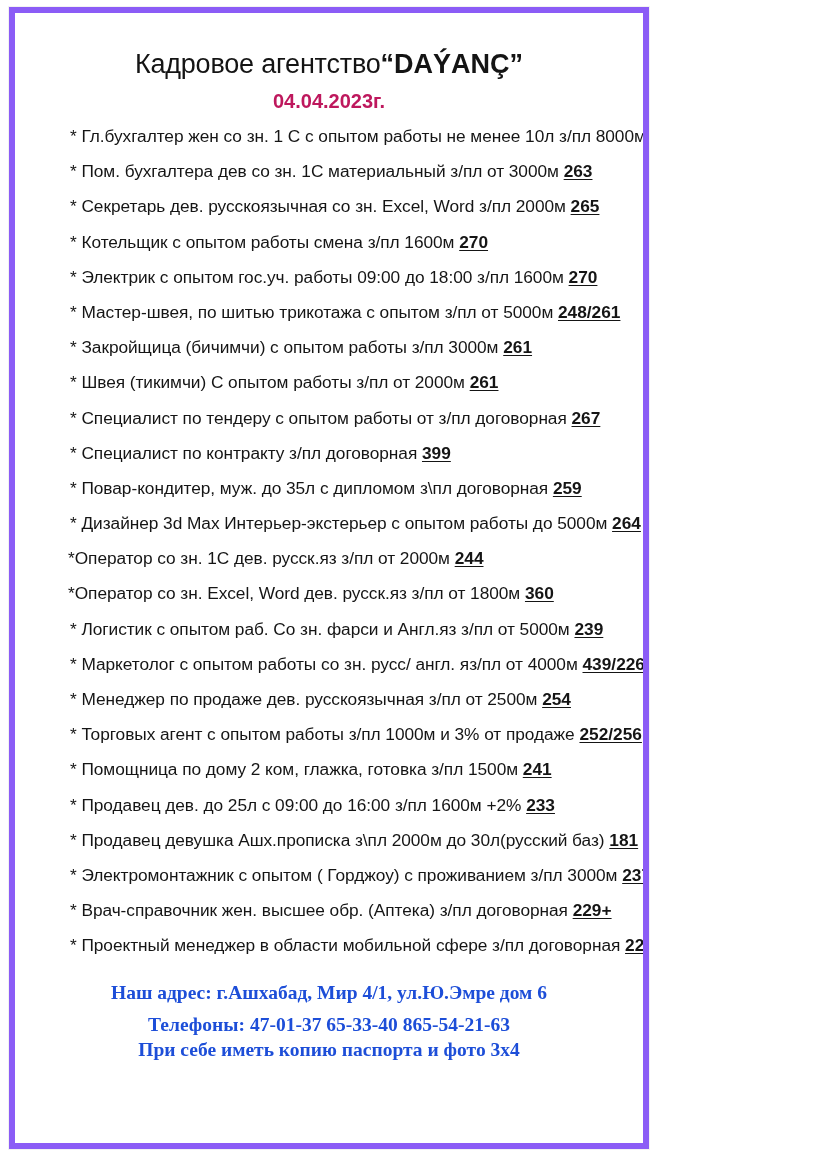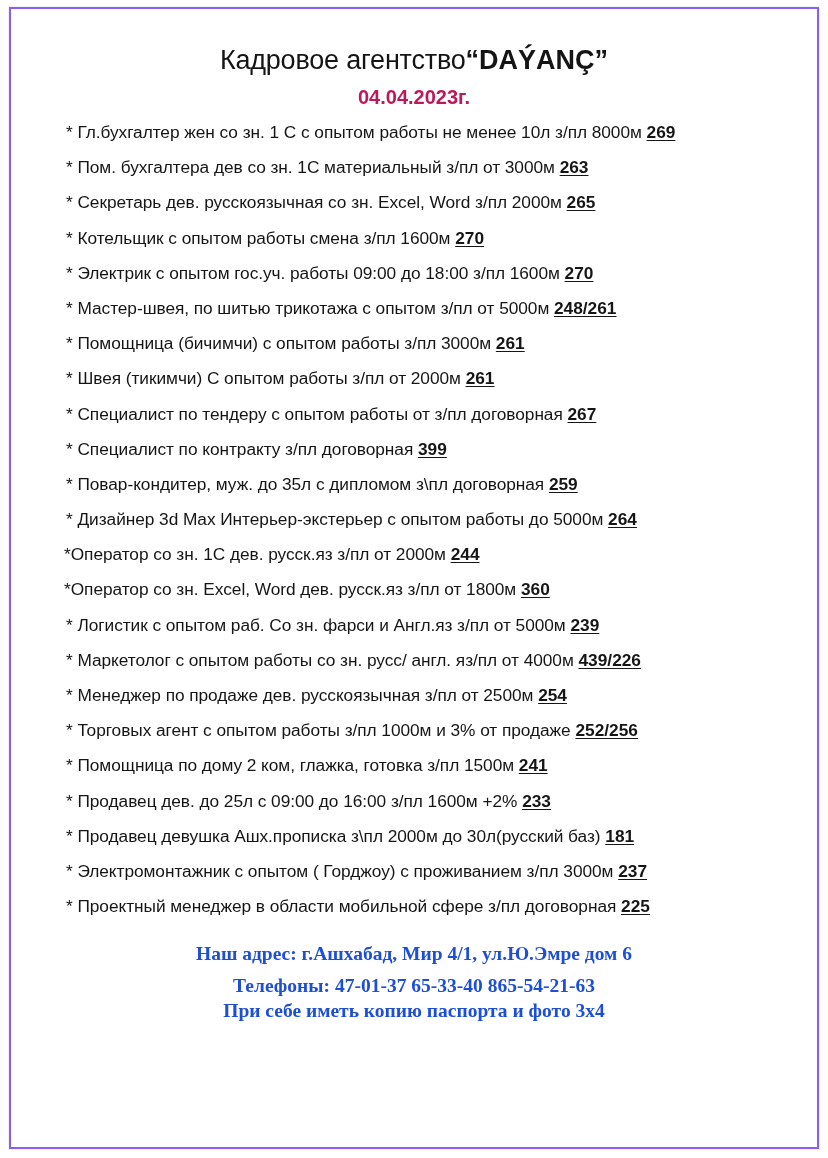--- a/index.html
+++ b/index.html
@@ -12,24 +12,24 @@
     height: 1158px;
     font-family: "Liberation Sans", sans-serif;
     -webkit-font-smoothing: antialiased;
   }
 
   
   .page-sheet {
     position: absolute;
     left: 9px;
     top: 7px;
-    width: 810px;
+    width: 640px;
     height: 1142px;
     background: #ffffff;
-    border: 2px solid #8b5cf6;
+    border: 6px solid #8b5cf6;
     box-shadow: 0 0 0 1px #f2f2f2;
     box-sizing: border-box;
     overflow: hidden;
   }
   .page-inner {
     position: absolute;
     left: 0;
     top: 0;
     right: 0;
     bottom: 0;
@@ -126,36 +126,37 @@
       <div class="doc-date">04.04.2023г.</div>
     </div>
 
     <div class="listing-block">
         <div class="listing-row"><span class="row-bullet">* </span><span class="row-text">Гл.бухгалтер жен со зн. 1 С с опытом работы не менее 10л з/пл 8000м </span><span class="row-code">269</span></div>
         <div class="listing-row"><span class="row-bullet">* </span><span class="row-text">Пом. бухгалтера дев  со зн. 1С материальный  з/пл от 3000м  </span><span class="row-code">263</span></div>
         <div class="listing-row"><span class="row-bullet">* </span><span class="row-text">Секретарь дев. русскоязычная со зн. Excel, Word з/пл 2000м  </span><span class="row-code">265</span></div>
         <div class="listing-row"><span class="row-bullet">* </span><span class="row-text">Котельщик  с опытом работы  смена з/пл 1600м  </span><span class="row-code">270</span></div>
         <div class="listing-row"><span class="row-bullet">* </span><span class="row-text">Электрик с опытом гос.уч. работы 09:00 до 18:00 з/пл 1600м  </span><span class="row-code">270</span></div>
         <div class="listing-row"><span class="row-bullet">* </span><span class="row-text">Мастер-швея, по шитью трикотажа с опытом  з/пл от 5000м </span><span class="row-code">248/261</span></div>
-        <div class="listing-row"><span class="row-bullet">* </span><span class="row-text">Помощница (бичимчи) с опытом работы з/пл 3000м </span><span class="row-code">261</span></div>
+        <div class="listing-row"><span class="row-bullet">* </span><span class="row-text">Закройщица (бичимчи) с опытом работы з/пл 3000м </span><span class="row-code">261</span></div>
         <div class="listing-row"><span class="row-bullet">* </span><span class="row-text">Швея (тикимчи) С опытом работы з/пл от 2000м </span><span class="row-code">261</span></div>
         <div class="listing-row"><span class="row-bullet">* </span><span class="row-text">Специалист по тендеру с опытом работы от з/пл договорная </span><span class="row-code">267</span></div>
         <div class="listing-row"><span class="row-bullet">* </span><span class="row-text">Специалист по контракту  з/пл договорная  </span><span class="row-code">399</span></div>
         <div class="listing-row"><span class="row-bullet">* </span><span class="row-text">Повар-кондитер, муж. до 35л с дипломом з\пл договорная </span><span class="row-code">259</span></div>
         <div class="listing-row"><span class="row-bullet">* </span><span class="row-text">Дизайнер 3d Max Интерьер-экстерьер с опытом работы до 5000м </span><span class="row-code">264</span></div>
         <div class="listing-row tight"><span class="row-bullet">*</span><span class="row-text">Оператор со зн. 1С дев.  русск.яз з/пл от 2000м  </span><span class="row-code">244</span></div>
         <div class="listing-row tight"><span class="row-bullet">*</span><span class="row-text">Оператор со зн. Excel, Word дев. русск.яз з/пл от 1800м  </span><span class="row-code">360</span></div>
         <div class="listing-row"><span class="row-bullet">* </span><span class="row-text">Логистик с опытом раб. Со зн. фарси и Англ.яз з/пл от 5000м  </span><span class="row-code">239</span></div>
         <div class="listing-row"><span class="row-bullet">* </span><span class="row-text">Маркетолог с опытом работы со зн. русс/ англ. яз/пл от 4000м </span><span class="row-code">439/226</span></div>
         <div class="listing-row"><span class="row-bullet">* </span><span class="row-text">Менеджер по продаже дев. русскоязычная з/пл от 2500м  </span><span class="row-code">254</span></div>
         <div class="listing-row"><span class="row-bullet">* </span><span class="row-text">Торговых агент  с опытом работы з/пл 1000м и 3% от продаже </span><span class="row-code">252/256</span></div>
         <div class="listing-row"><span class="row-bullet">* </span><span class="row-text">Помощница по дому 2 ком, глажка, готовка з/пл 1500м  </span><span class="row-code">241</span></div>
         <div class="listing-row"><span class="row-bullet">* </span><span class="row-text">Продавец дев. до 25л с 09:00 до 16:00 з/пл 1600м +2% </span><span class="row-code">233</span></div>
         <div class="listing-row"><span class="row-bullet">* </span><span class="row-text">Продавец девушка Ашх.прописка з\пл 2000м до 30л(русский баз)  </span><span class="row-code">181</span></div>
         <div class="listing-row"><span class="row-bullet">* </span><span class="row-text">Электромонтажник с опытом ( Горджоу) с проживанием з/пл 3000м </span><span class="row-code">237</span></div>
+        <div class="listing-row"><span class="row-bullet">* </span><span class="row-text">Врач-справочник жен.  высшее обр. (Аптека) з/пл договорная </span><span class="row-code">229+</span></div>
         <div class="listing-row"><span class="row-bullet">* </span><span class="row-text">Проектный менеджер в области мобильной сфере з/пл договорная </span><span class="row-code">225</span></div>
       </div>
 
     <div class="doc-footer">
       <div class="footer-address">Наш адрес: г.Ашхабад, Мир 4/1, ул.Ю.Эмре дом 6</div>
       <div class="footer-phones">Телефоны: 47-01-37   65-33-40   865-54-21-63</div>
       <div class="footer-note">При себе иметь копию паспорта и фото 3х4</div>
     </div>
 
   </div>

